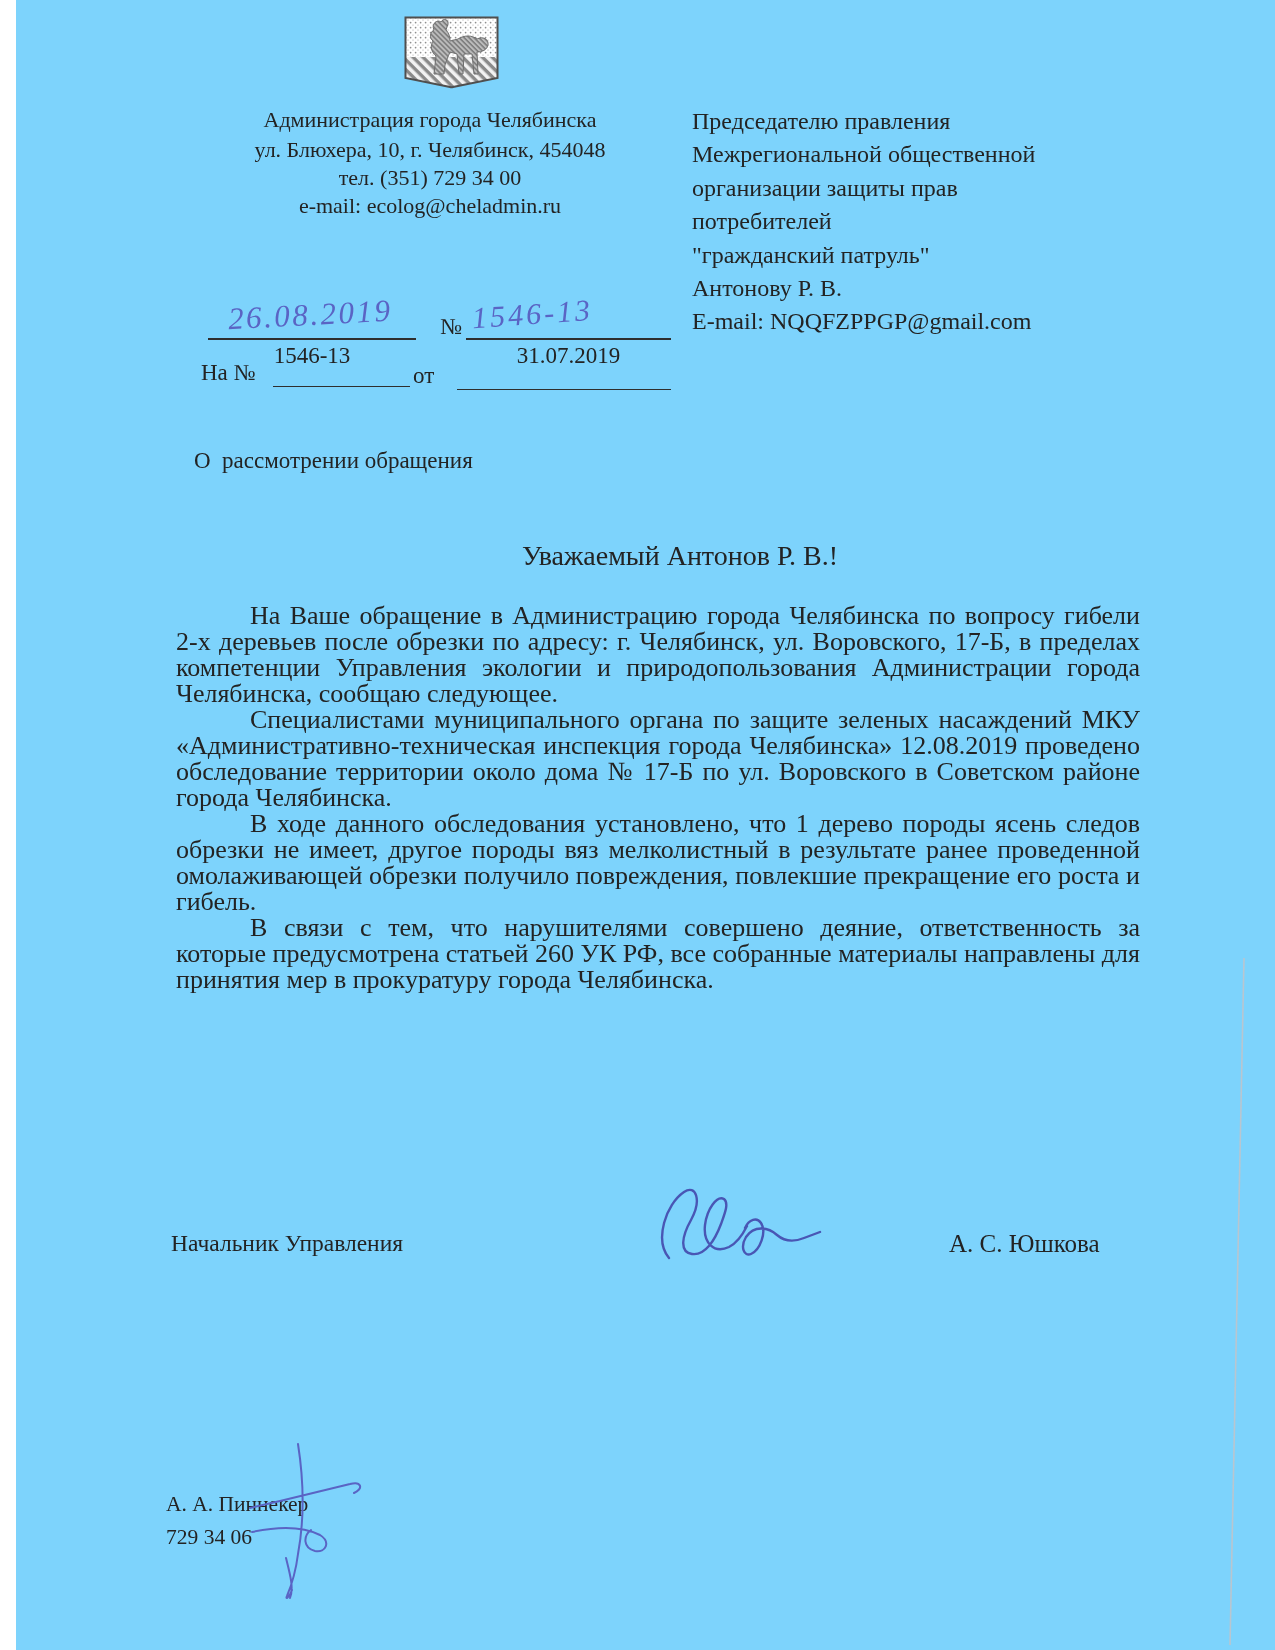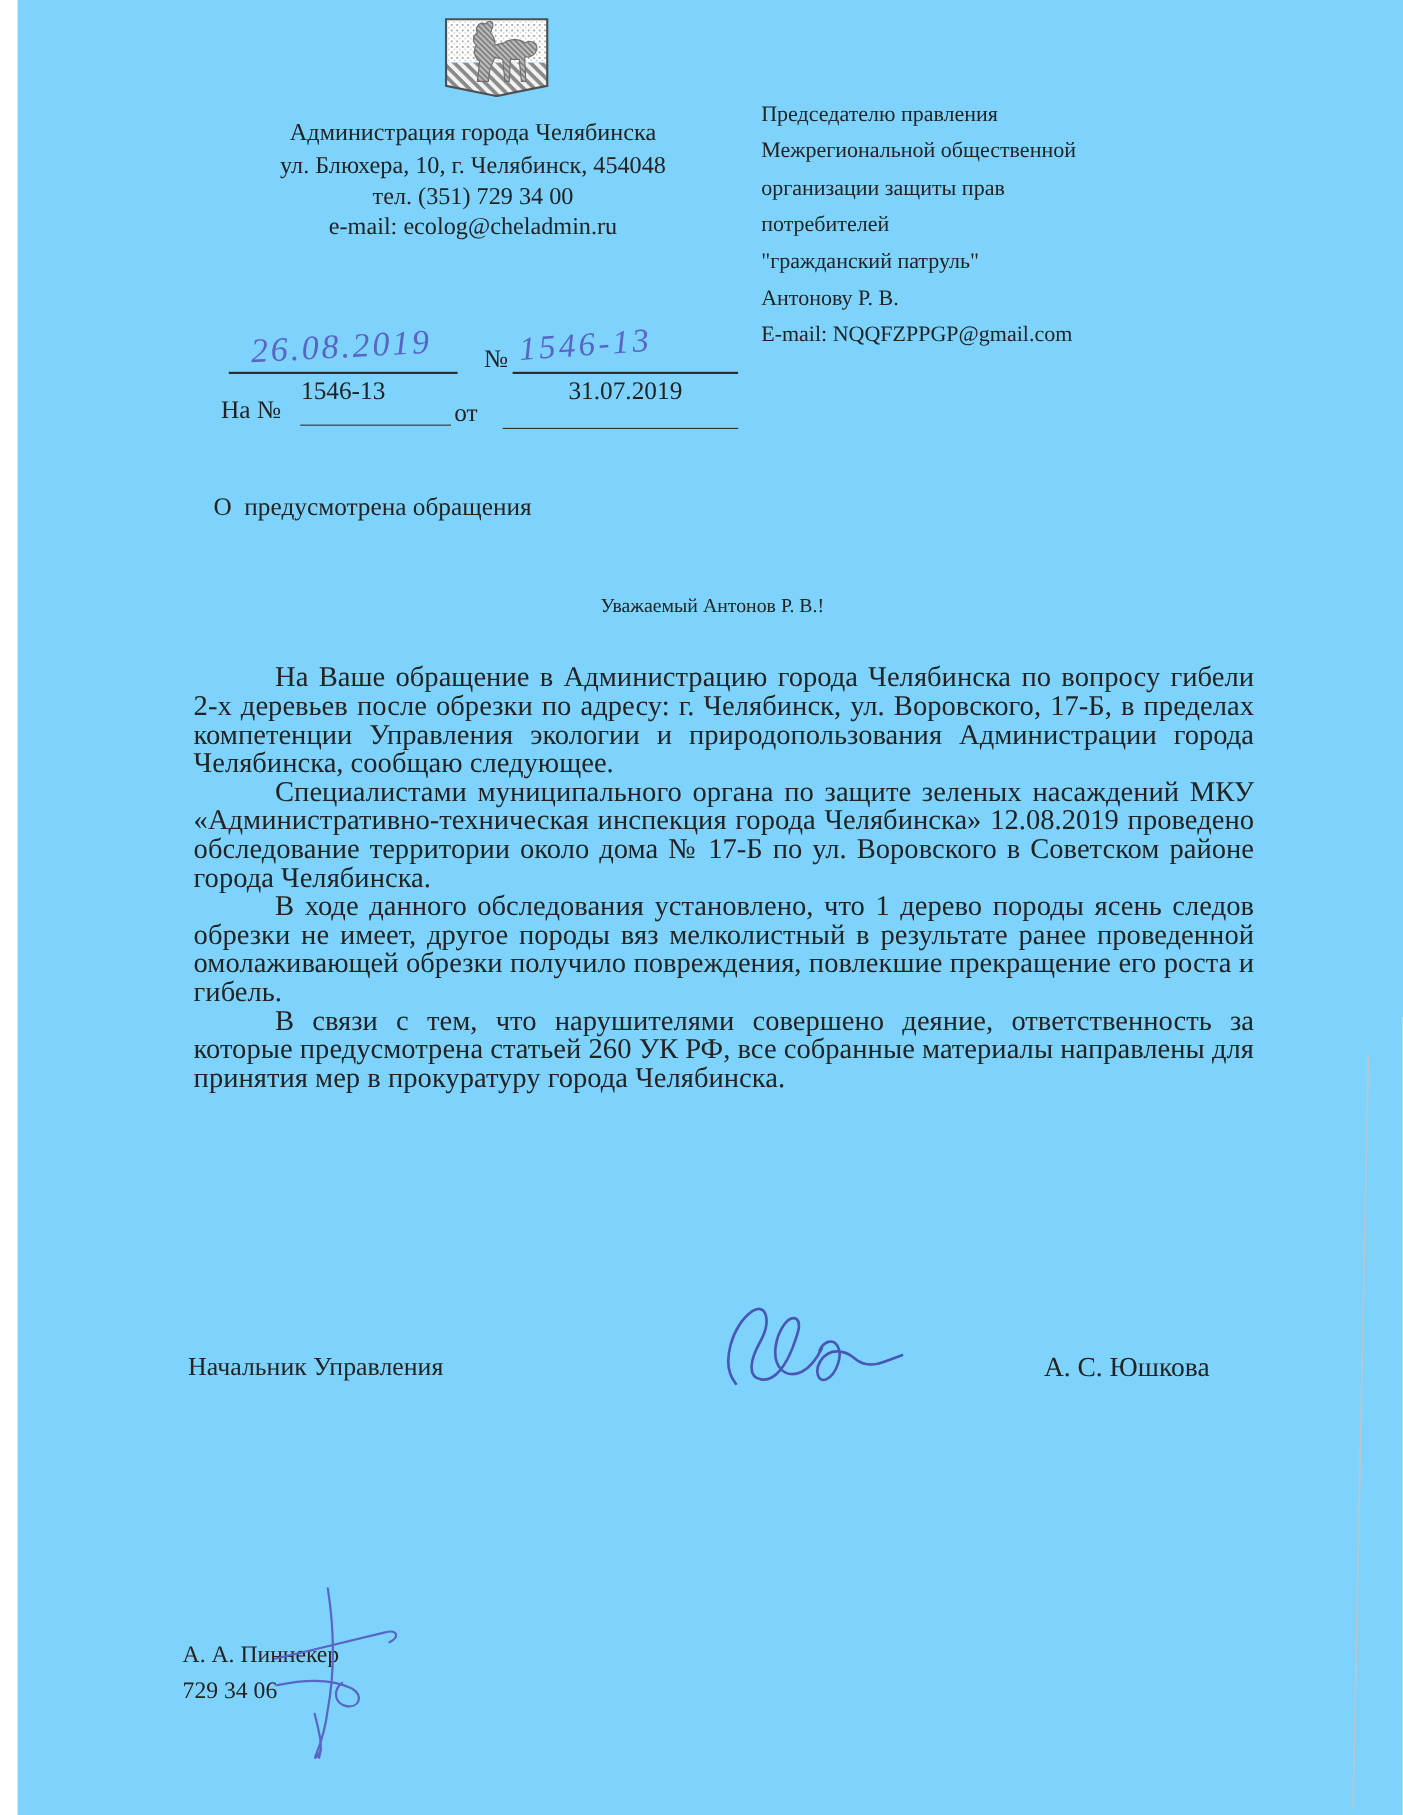--- a/index.html
+++ b/index.html
@@ -11,30 +11,30 @@
   }
   .abs { position:absolute; }
 
   
   .org-block { left:168px; top:106px; width:492px; text-align:center; line-height:27px; }
   .org-parent { font-size:22px; margin-bottom:3px; }
   .org-bold { font-size:24.5px; font-weight:bold; letter-spacing:0.4px; line-height:28px; }
   .org-plain { font-size:22px; line-height:28px; }
 
   
-  .addressee { left:676px; top:88px; width:438px; font-size:20px; line-height:33.4px; }
+  .addressee { left:676px; top:105px; width:438px; font-size:24px; line-height:33.4px; }
 
   
   .refline { border-bottom:2px solid #2e2e2e; height:0; }
   .hw { font-style:italic; color:#5a64c4; letter-spacing:2.5px; white-space:nowrap; }
   .printed-center { text-align:center; font-size:23px; }
   .ref-label { font-size:23px; }
 
   .subject { left:178px; top:448px; font-size:23px; white-space:pre; }
-  .salutation { left:530px; top:540px; font-size:18px; }
+  .salutation { left:506px; top:540px; font-size:28px; }
 
   
   .body-text { left:160px; top:603px; width:964px; font-size:26px; line-height:26px; text-align:justify; }
   .body-text p { margin:0; text-indent:74px; }
 
   .sign-title { left:155px; top:1230px; font-size:23.5px; }
   .sign-name  { left:933px; top:1230px; font-size:25px; }
 
   .executor { left:150px; top:1488px; font-size:21.5px; line-height:33px; }
 
@@ -98,21 +98,21 @@
   <div class="abs ref-label" style="left:424px; top:314px;">№</div>
   <div class="abs hw" style="left:456px; top:297px; font-size:30px; transform:rotate(-4deg); letter-spacing:3px;">1546-13</div>
   <div class="abs refline" style="left:450px; top:338px; width:205px;"></div>
   <div class="abs printed-center" style="left:450px; top:343px; width:205px;font-family:Liberation Serif, serif;">31.07.2019</div>
 
   <div class="abs ref-label" style="left:185px; top:360px;">На №</div>
   <div class="abs refline" style="left:257px; top:386px; width:137px; border-bottom-width:1.7px;"></div>
   <div class="abs ref-label" style="left:397px; top:363px;">от</div>
   <div class="abs refline" style="left:441px; top:389px; width:214px; border-bottom-width:1.7px;"></div>
 
-  <div class="abs subject">О  предусмотрена обращения</div>
+  <div class="abs subject">О  рассмотрении обращения</div>
 
   <div class="abs salutation">Уважаемый Антонов Р. В.!</div>
 
   <div class="abs body-text">
     <p>На Ваше обращение в Администрацию города Челябинска по вопросу гибели 2-х деревьев после обрезки по адресу: г. Челябинск, ул. Воровского, 17-Б, в пределах компетенции Управления экологии и природопользования Администрации города Челябинска,  сообщаю следующее.</p>
     <p>Специалистами муниципального органа по защите зеленых насаждений МКУ «Административно-техническая инспекция города Челябинска» 12.08.2019 проведено обследование территории около дома № 17-Б по ул. Воровского в Советском районе города Челябинска.</p>
     <p>В ходе данного обследования установлено, что 1 дерево породы ясень следов обрезки не имеет, другое породы вяз мелколистный в результате ранее проведенной омолаживающей обрезки получило повреждения, повлекшие прекращение его роста и гибель.</p>
     <p>В связи с тем, что нарушителями совершено деяние, ответственность за которые предусмотрена статьей 260 УК РФ, все собранные материалы направлены для принятия мер  в  прокуратуру города Челябинска.</p>
   </div>
 

